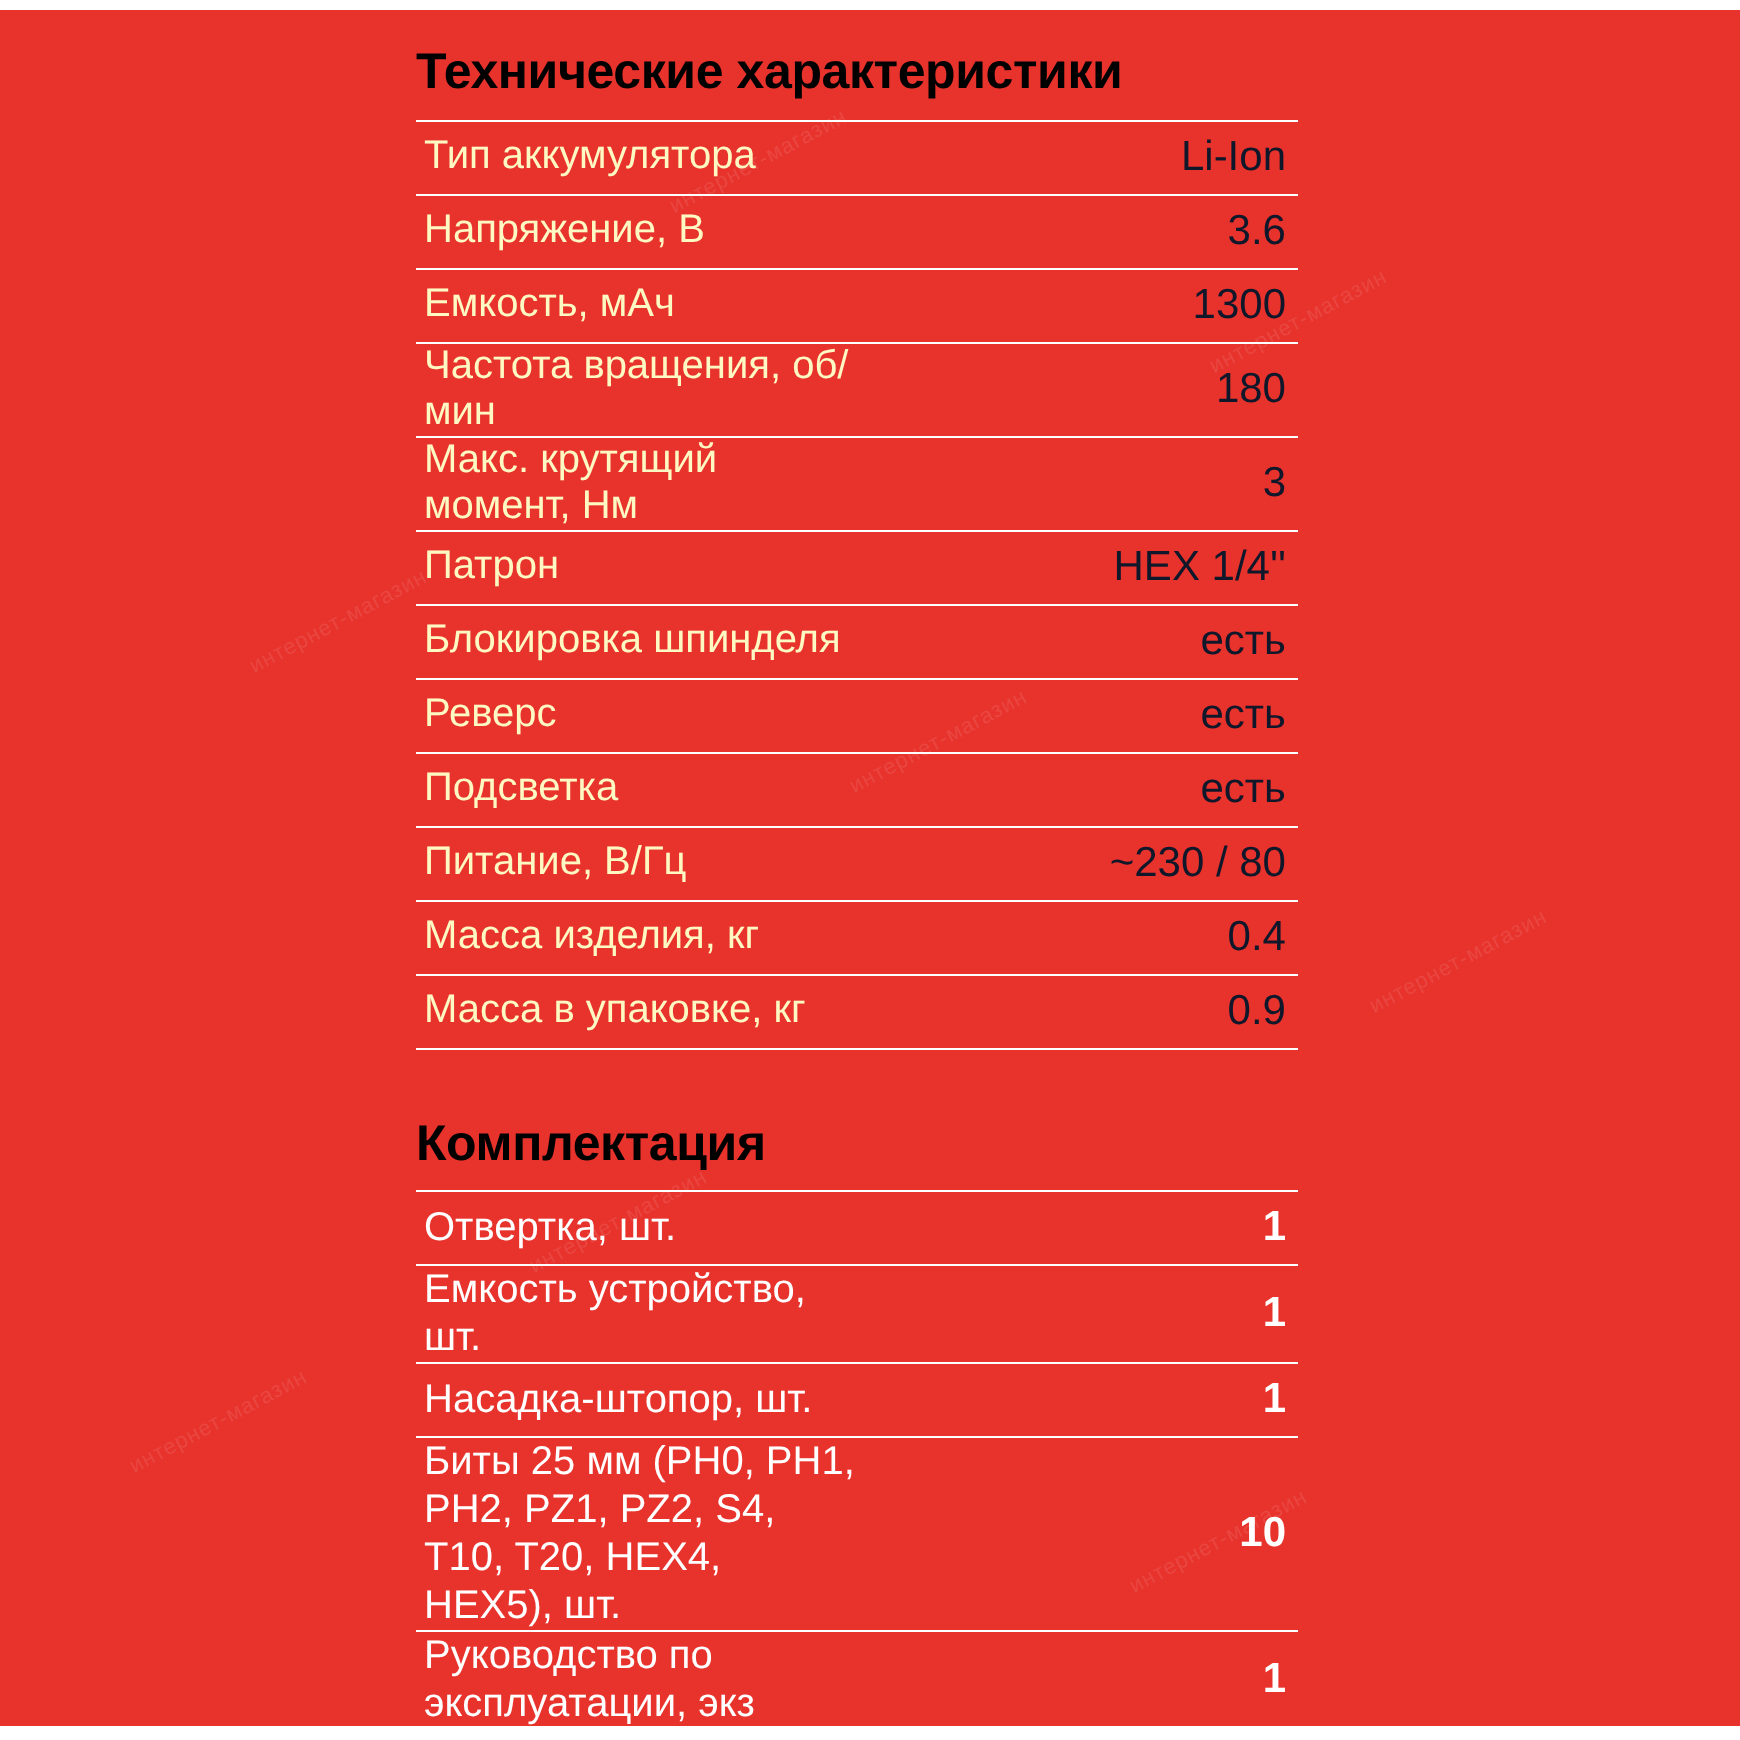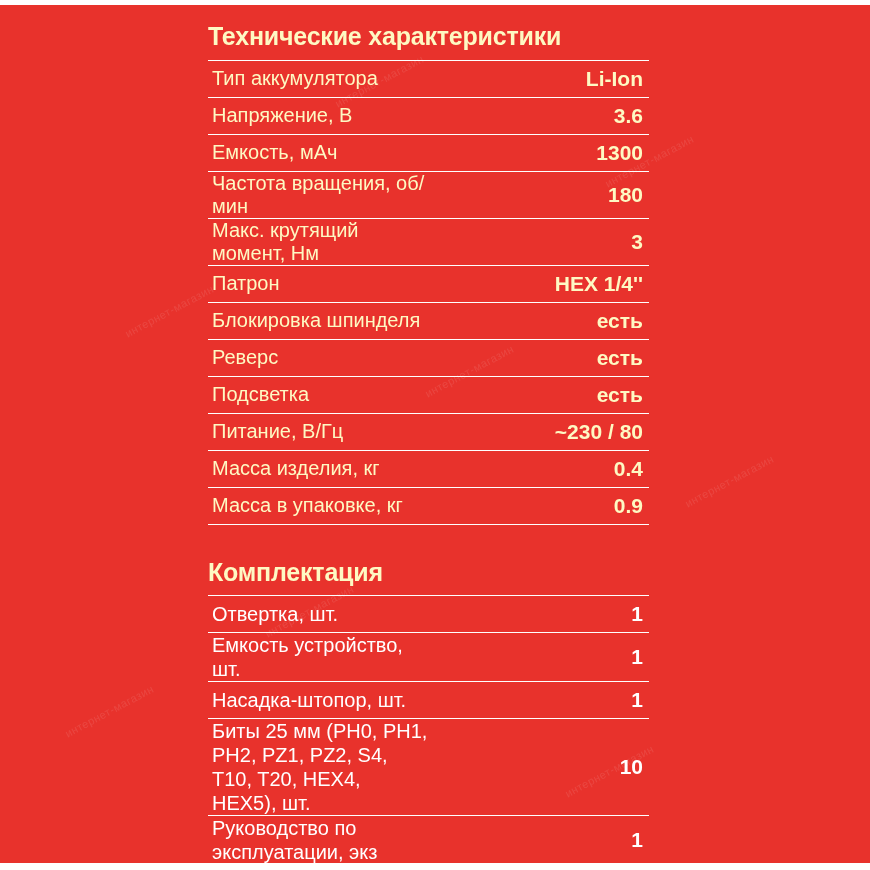--- a/index.html
+++ b/index.html
@@ -40,21 +40,21 @@
     pointer-events: none;
     white-space: nowrap;
   }
   #content {
     position: absolute;
     left: 208px;
     top: 18px;
     width: 640px;
   }
   .section-title {
-    color: #fef9c3;
+    color: #000000;
     font-weight: bold;
     font-size: 25px;
     letter-spacing: -0.2px;
     margin: 0 0 9px 0;
     line-height: 1.1;
   }
   .spec-table {
     width: 441px;
     border-collapse: collapse;
     table-layout: fixed;
@@ -69,23 +69,23 @@
     border-top: 1.5px solid #ffffff;
   }
   td.label {
     color: #fef9c3;
     font-size: 20px;
     font-weight: normal;
     padding-left: 4px;
     line-height: 1.15;
   }
   td.value {
-    color: #fef9c3;
+    color: #0f172a;
     font-size: 21px;
-    font-weight: bold;
+    font-weight: normal;
     text-align: right;
     padding-right: 6px;
     white-space: nowrap;
   }
   .gap {
     height: 34px;
   }
   .kit-table {
     width: 441px;
     border-collapse: collapse;

